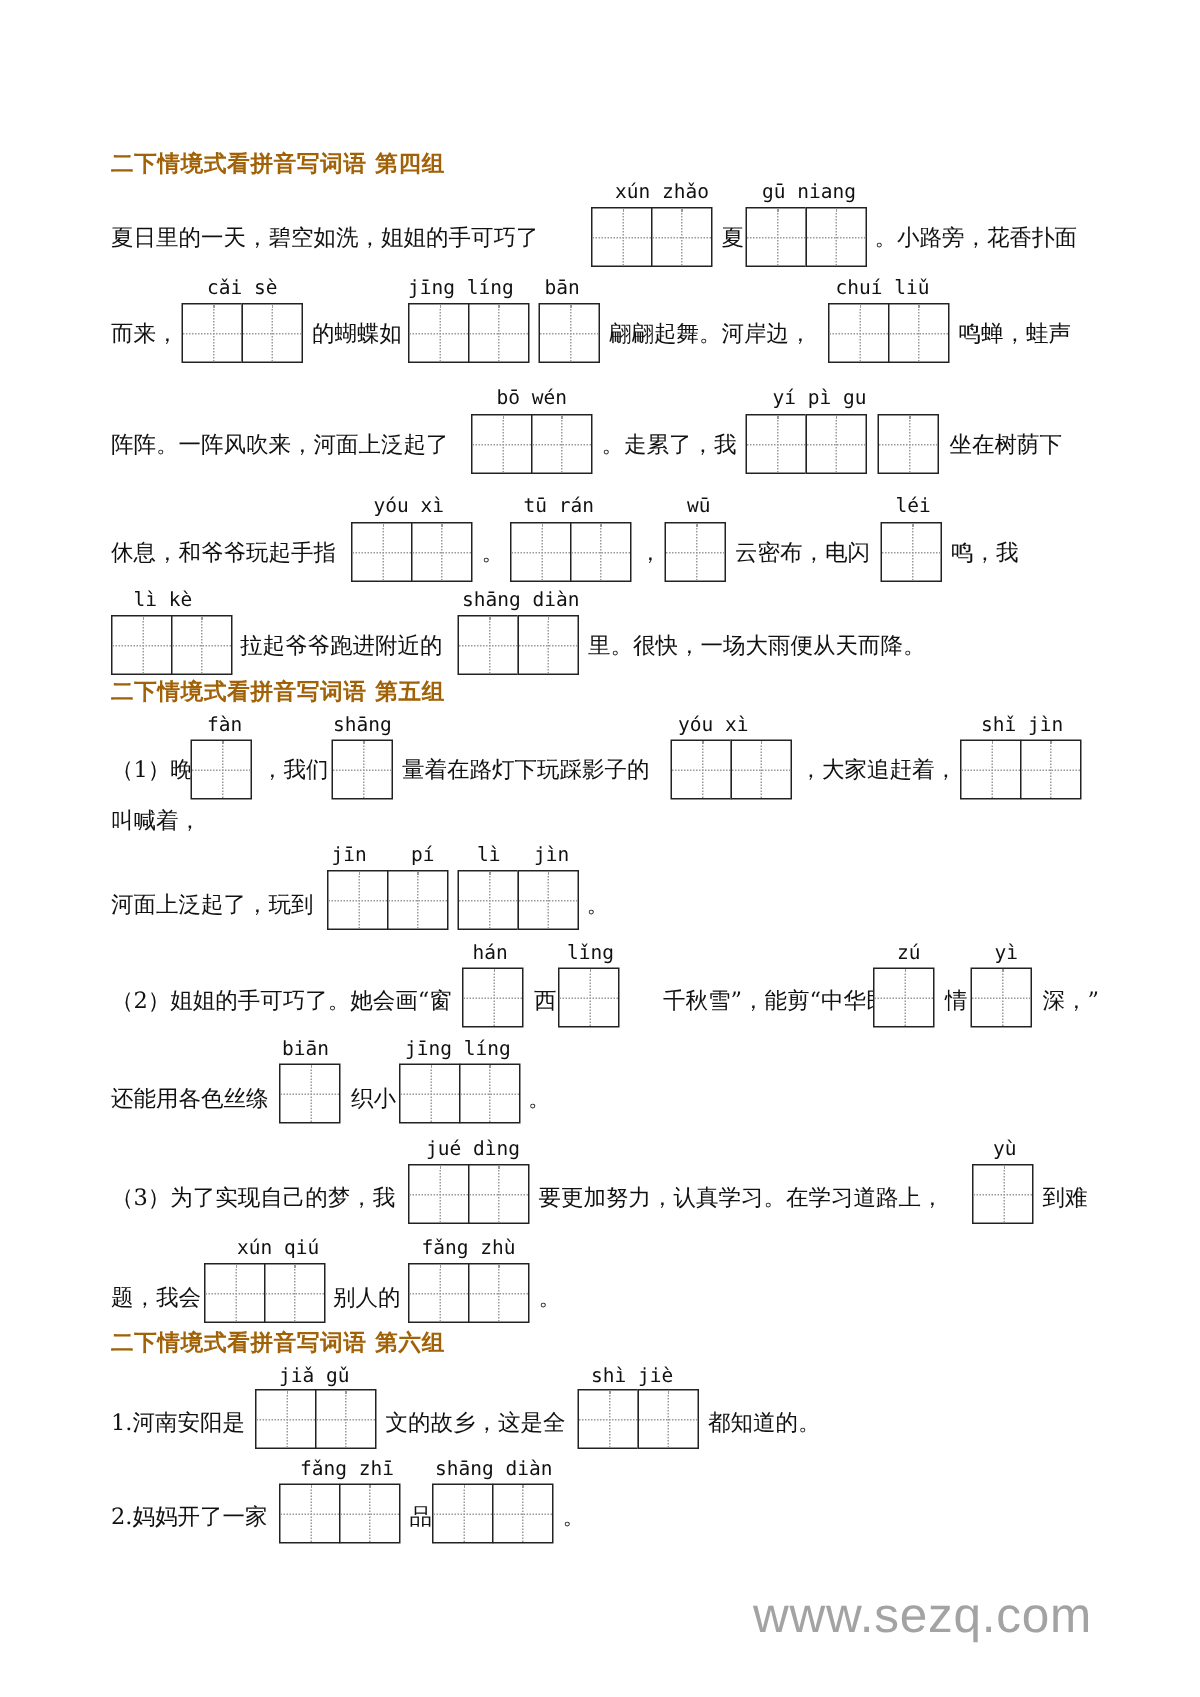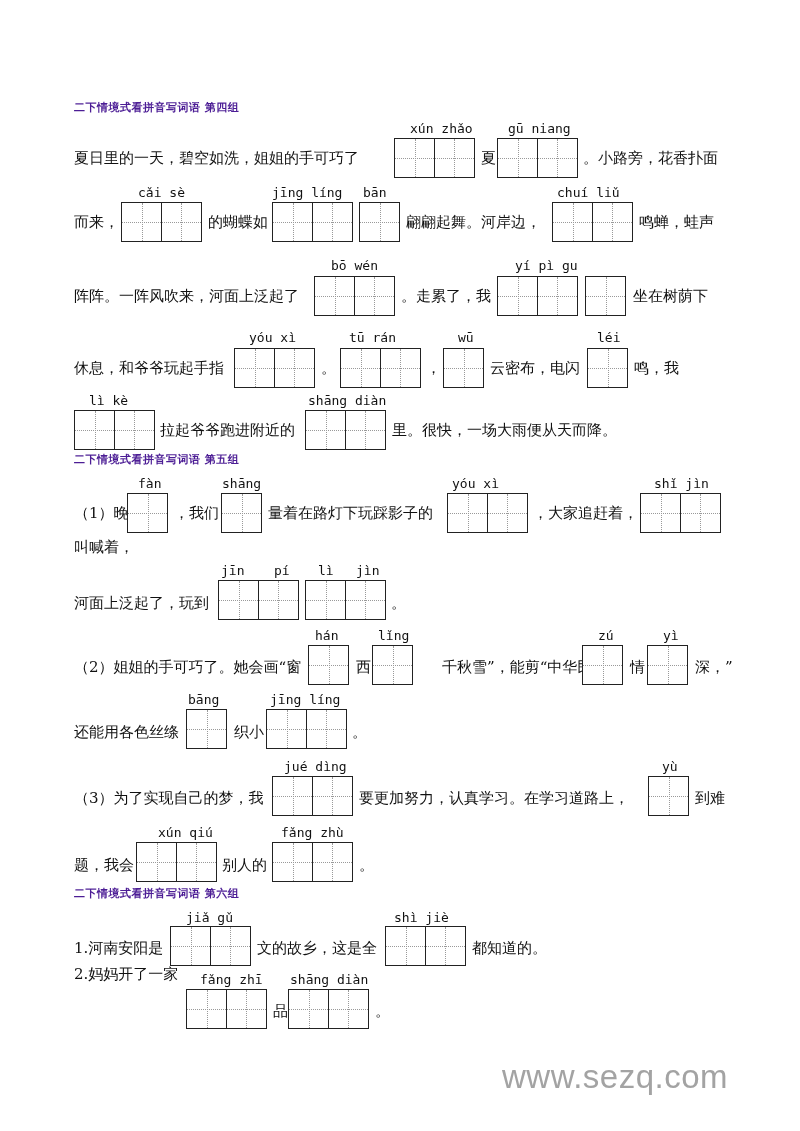--- a/index.html
+++ b/index.html
@@ -1,19 +1,19 @@
 <!DOCTYPE html>
 <html><head>
 <meta charset="utf-8">
 <style>
   html, body { margin:0; padding:0; background:#ffffff; }
   body { width:800px; height:1131px; position:relative; overflow:hidden;
          font-family:"DejaVu Serif","Liberation Serif",serif; color:#111; }
   .heading { position:absolute; left:74px; font-family:"DejaVu Sans","Liberation Sans",sans-serif;
-             font-size:11px; font-weight:bold; color:#4c1d95; white-space:nowrap; letter-spacing:0.5px; }
+             font-size:15px; font-weight:bold; color:#a16207; white-space:nowrap; letter-spacing:0.5px; }
   .txt { position:absolute; font-size:15px; white-space:nowrap; line-height:20px; }
   .py { position:absolute; font-family:"DejaVu Sans Mono","Liberation Mono",monospace;
         font-size:13px; white-space:nowrap; color:#111; line-height:16px; }
   .grp { position:absolute; display:flex; height:40px; }
   .cell { width:41px; height:40px; border:1.5px solid #222; box-sizing:border-box; position:relative; margin-right:-1.5px; background:#fff; }
   .cell::before { content:""; position:absolute; left:0; right:0; top:50%; border-top:1px dotted #999; }
   .cell::after { content:""; position:absolute; top:0; bottom:0; left:50%; border-left:1px dotted #999; }
   .watermark { position:absolute; left:502px; top:1058px; font-family:"Liberation Sans","DejaVu Sans",sans-serif;
                font-size:33px; color:#a3a3a3; letter-spacing:0.5px; }
 </style>
@@ -170,21 +170,21 @@
 <div class="txt" style="left:442px;top:657px">千秋雪”，能剪“中华民</div>
 <div class="grp" style="left:582px;top:645px">
     <div class="cell"></div>
   </div>
 <div class="txt" style="left:630px;top:657px">情</div>
 <div class="grp" style="left:647px;top:645px">
     <div class="cell"></div>
   </div>
 <div class="txt" style="left:695px;top:657px">深，”</div>
 
-<div class="py" style="left:188px;top:692px">bāng</div>
+<div class="py" style="left:188px;top:692px">biān</div>
 <div class="py" style="left:270px;top:692px">jīng líng</div>
 <div class="txt" style="left:74px;top:722px">还能用各色丝绦</div>
 <div class="grp" style="left:186px;top:709px">
     <div class="cell"></div>
   </div>
 <div class="txt" style="left:234px;top:722px">织小</div>
 <div class="grp" style="left:266px;top:709px">
     <div class="cell"></div>
     <div class="cell"></div>
   </div>
@@ -228,21 +228,21 @@
   </div>
 <div class="txt" style="left:257px;top:938px">文的故乡，这是全</div>
 <div class="grp" style="left:385px;top:926px">
     <div class="cell"></div>
     <div class="cell"></div>
   </div>
 <div class="txt" style="left:472px;top:938px">都知道的。</div>
 
 <div class="py" style="left:200px;top:972px">fǎng zhī</div>
 <div class="py" style="left:290px;top:972px">shāng diàn</div>
-<div class="txt" style="left:74px;top:964px">2.妈妈开了一家</div>
+<div class="txt" style="left:74px;top:1001px">2.妈妈开了一家</div>
 <div class="grp" style="left:186px;top:989px">
     <div class="cell"></div>
     <div class="cell"></div>
   </div>
 <div class="txt" style="left:273px;top:1001px">品</div>
 <div class="grp" style="left:288px;top:989px">
     <div class="cell"></div>
     <div class="cell"></div>
   </div>
 <div class="txt" style="left:375px;top:1001px">。</div>

